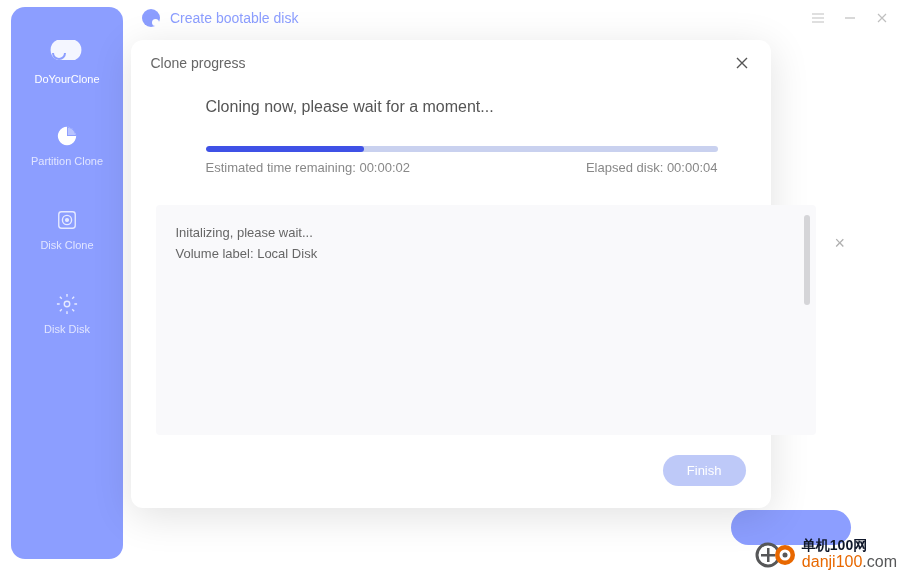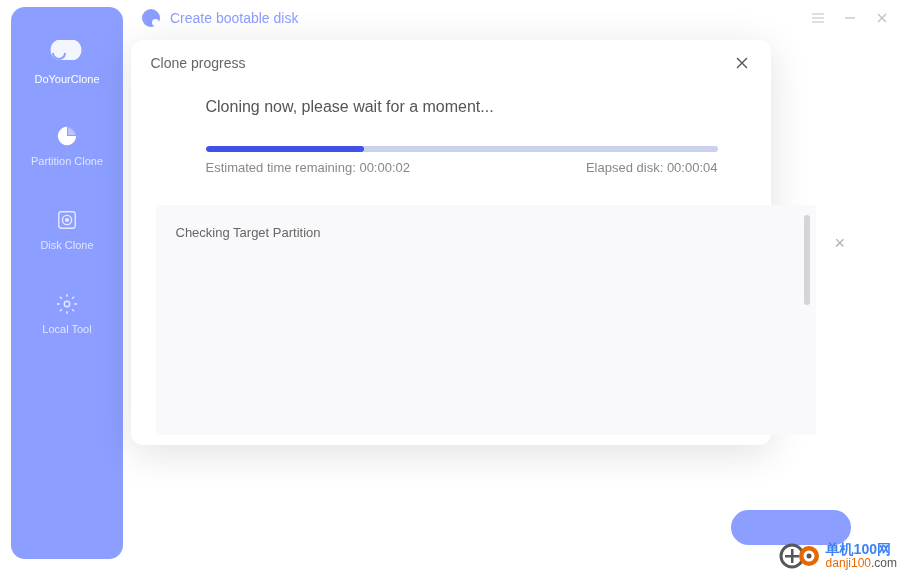--- a/index.html
+++ b/index.html
@@ -250,27 +250,27 @@
       width: 42px;
       height: 30px;
       position: relative;
     }
     .wm-text {
       display: flex;
       flex-direction: column;
       line-height: 1.1;
     }
     .wm-text-cn {
-      color: #3b82f6;
+      color: #0f172a;
       font-size: 14px;
       font-weight: 700;
     }
     .wm-text-url {
       color: #e86800;
-      font-size: 12px;
+      font-size: 16px;
     }
   </style>
 </head>
 <body>
 
 <div class="sidebar">
   <div class="logo-container">
     <div class="logo-icon">
       <svg viewBox="0 0 40 26">
         <path d="M 10 3 A 11 11 0 0 0 10 23 L 28 23 A 11 11 0 0 0 28 3 Z" fill="#ffffff" opacity="0.9"></path>
@@ -301,21 +301,21 @@
     <div class="nav-label">Disk Clone</div>
   </div>
 
   <div class="nav-item">
     <div class="nav-icon">
       <svg viewBox="0 0 24 24" fill="none" stroke="#e6eaff" stroke-width="1.5">
         <circle cx="12" cy="12" r="3"></circle>
         <path d="M12 1v3m0 16v3M4.2 4.2l2.1 2.1m11.4 11.4l2.1 2.1M1 12h3m16 0h3M4.2 19.8l2.1-2.1m11.4-11.4l2.1-2.1"></path>
       </svg>
     </div>
-    <div class="nav-label">Local Tool</div>
+    <div class="nav-label">Disk Disk</div>
   </div>
 </div>
 
 <div class="topbar">
   <div class="topbar-left">
     <div class="topbar-icon"></div>
     <div class="topbar-title">Create bootable disk</div>
   </div>
   <div class="window-controls">
     <div class="window-control">
@@ -356,23 +356,27 @@
       </div>
       <div class="time-row">
         <div>
           <span>Estimated time remaining: </span><span>00:00:02</span>
         </div>
         <div>
           <span>Elapsed disk: </span><span>00:00:04</span>
         </div>
       </div>
       <div class="log-box">
-        <div>Checking Target Partition</div>
+        <div>Initalizing, please wait...</div>
+        <div>Volume label: Local Disk</div>
         <div class="log-scroll"></div>
       </div>
+    </div>
+    <div class="modal-footer">
+      <button class="finish-button">Finish</button>
     </div>
   </div>
 </div>
 
 <div class="watermark">
   <div class="wm-icon">
     <svg viewBox="0 0 42 30">
       <circle cx="13" cy="15" r="11" fill="none" stroke="#565758" stroke-width="3"></circle>
       <rect x="12" y="8" width="2.5" height="14" fill="#565758"></rect>
       <rect x="6" y="14" width="14" height="2.5" fill="#565758"></rect>

